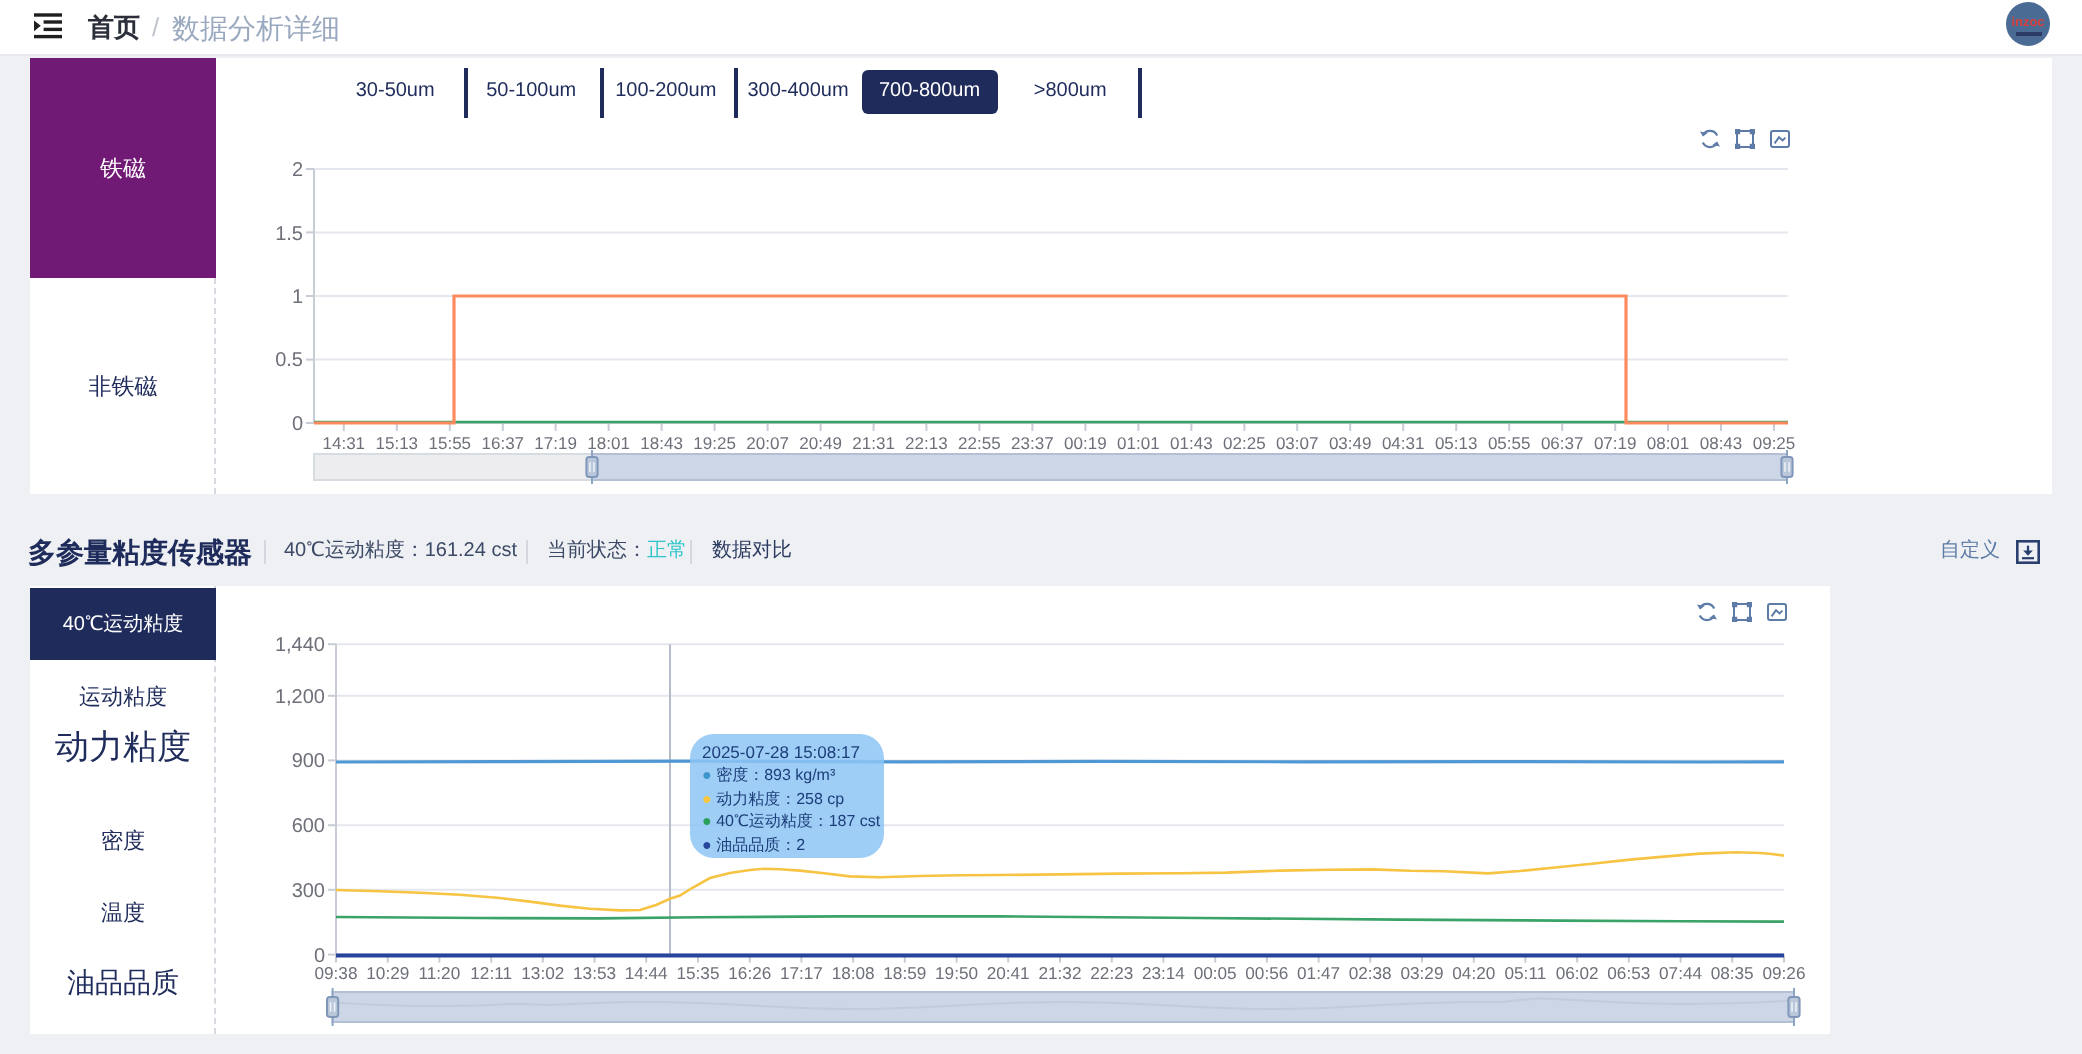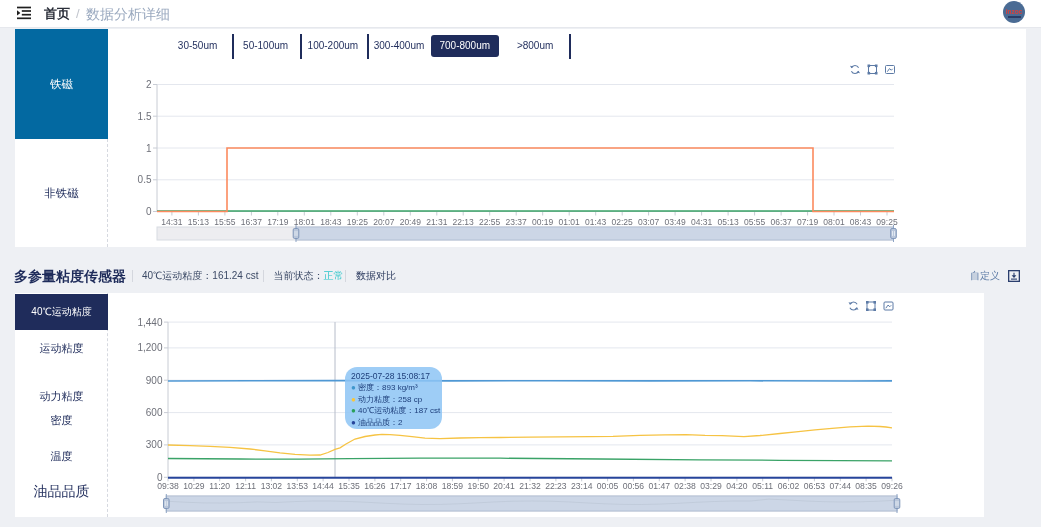--- a/index.html
+++ b/index.html
@@ -22,21 +22,21 @@
 <div class="abs" style="left:44px;top:0;height:28px;line-height:28px;font-size:13px;font-weight:bold;color:#2b2f3a;">首页</div>
 <div class="abs" style="left:76px;top:0;height:28px;line-height:28px;font-size:13px;color:#c0c4cc;">/</div>
 <div class="abs" style="left:86px;top:0;height:28px;line-height:28px;font-size:14px;color:#9aa9bf;">数据分析详细</div>
 <div class="abs" style="left:1003px;top:1px;width:22px;height:22px;border-radius:50%;background:#4a6b94;overflow:hidden;text-align:center;">
   <div style="font-size:6.5px;font-weight:bold;color:#d8403c;line-height:7px;margin-top:7px;">inzoc</div>
   <div style="margin:1px auto 0;width:13px;height:1.5px;background:#2c3c66;"></div>
 </div>
 
 <div class="abs" style="left:15px;top:29px;width:1011px;height:218px;background:#fff;">
   <div class="abs" style="left:0;top:0;width:93px;height:218px;border-right:1px dashed #d6d9e0;"></div>
-  <div class="abs" style="left:0;top:0;width:93px;height:110px;background:#0369a1;color:#fff;font-size:11.5px;display:flex;align-items:center;justify-content:center;">铁磁</div>
+  <div class="abs" style="left:0;top:0;width:93px;height:110px;background:#701a75;color:#fff;font-size:11.5px;display:flex;align-items:center;justify-content:center;">铁磁</div>
   <div class="abs" style="left:0;top:110px;width:93px;height:108px;color:#1f2c5b;font-size:11.5px;display:flex;align-items:center;justify-content:center;">非铁磁</div>
   <div class="abs" style="left:182.6px;top:6px;height:22px;line-height:22px;transform:translateX(-50%);font-size:10px;color:#1f2c5b;white-space:nowrap;">30-50um</div>
   <div class="abs" style="left:250.6px;top:6px;height:22px;line-height:22px;transform:translateX(-50%);font-size:10px;color:#1f2c5b;white-space:nowrap;">50-100um</div>
   <div class="abs" style="left:317.9px;top:6px;height:22px;line-height:22px;transform:translateX(-50%);font-size:10px;color:#1f2c5b;white-space:nowrap;">100-200um</div>
   <div class="abs" style="left:384.0px;top:6px;height:22px;line-height:22px;transform:translateX(-50%);font-size:10px;color:#1f2c5b;white-space:nowrap;">300-400um</div>
   <div class="abs" style="left:520.1px;top:6px;height:22px;line-height:22px;transform:translateX(-50%);font-size:10px;color:#1f2c5b;white-space:nowrap;">&gt;800um</div>
   <div class="abs" style="left:415.5px;top:6px;width:68.5px;height:22px;background:#1f2c5b;border-radius:3px;color:#fff;font-size:10px;line-height:22px;text-align:center;">700-800um</div>
   <div class="abs" style="left:216.9px;top:4.5px;width:2px;height:25px;background:#1f2c5b;"></div>
   <div class="abs" style="left:284.5px;top:4.5px;width:2px;height:25px;background:#1f2c5b;"></div>
   <div class="abs" style="left:352.1px;top:4.5px;width:2px;height:25px;background:#1f2c5b;"></div>
@@ -156,25 +156,25 @@
   <span style="position:absolute;left:340px;top:0;font-size:10px;color:#2b3a5e;line-height:28px;">数据对比</span>
   <span style="position:absolute;left:954px;top:0;font-size:10px;color:#5d7ba6;line-height:28px;">自定义</span>
   <svg style="position:absolute;left:992px;top:8.5px;" width="12" height="12" viewBox="0 0 12 12">
     <rect x="0.65" y="0.65" width="10.7" height="10.7" fill="none" stroke="#2b3f6e" stroke-width="1.3"></rect>
     <line x1="6" y1="2.8" x2="6" y2="6.8" stroke="#2b3f6e" stroke-width="1.1"></line>
     <path d="M3.6,5.3 L6,7.9 L8.4,5.3 Z" fill="#2b3f6e"></path>
     <line x1="3" y1="9.1" x2="9" y2="9.1" stroke="#2b3f6e" stroke-width="1.1"></line>
   </svg>
 </div>
 
-<div class="abs" style="left:15px;top:293px;width:969px;height:224px;background:#fff;">
+<div class="abs" style="left:15px;top:293px;width:900px;height:224px;background:#fff;">
   <div class="abs" style="left:0;top:0;width:93px;height:224px;border-right:1px dashed #d6d9e0;"></div>
   <div class="abs" style="left:0;top:1px;width:93px;height:36px;background:#1f2c5b;color:#fff;font-size:10px;display:flex;align-items:center;justify-content:center;">40℃运动粘度</div>
   <div class="abs" style="left:0;top:37px;width:93px;height:36px;color:#1f2c5b;font-size:11px;display:flex;align-items:center;justify-content:center;">运动粘度</div>
-  <div class="abs" style="left:0;top:85px;width:93px;height:36px;color:#1f2c5b;font-size:11px;display:flex;align-items:center;justify-content:center;">动力粘度</div>
+  <div class="abs" style="left:0;top:62px;width:93px;height:36px;color:#1f2c5b;font-size:17px;display:flex;align-items:center;justify-content:center;">动力粘度</div>
   <div class="abs" style="left:0;top:109px;width:93px;height:36px;color:#1f2c5b;font-size:11px;display:flex;align-items:center;justify-content:center;">密度</div>
   <div class="abs" style="left:0;top:145px;width:93px;height:36px;color:#1f2c5b;font-size:11px;display:flex;align-items:center;justify-content:center;">温度</div>
   <div class="abs" style="left:0;top:181px;width:93px;height:36px;color:#1f2c5b;font-size:14px;display:flex;align-items:center;justify-content:center;">油品品质</div>
   <svg class="abs" style="left:0;top:0;" width="1011" height="224" viewBox="0 0 1011 224">
     <line x1="149" y1="184.3" x2="153" y2="184.3" stroke="#c8ccd4" stroke-width="1"></line>
 <text x="147.5" y="187.8" text-anchor="end" font-size="10" fill="#6e7079">0</text>
 <line x1="153" y1="151.9" x2="877" y2="151.9" stroke="#e4e7ee" stroke-width="1"></line>
 <line x1="149" y1="151.9" x2="153" y2="151.9" stroke="#c8ccd4" stroke-width="1"></line>
 <text x="147.5" y="155.4" text-anchor="end" font-size="10" fill="#6e7079">300</text>
 <line x1="153" y1="119.6" x2="877" y2="119.6" stroke="#e4e7ee" stroke-width="1"></line>

